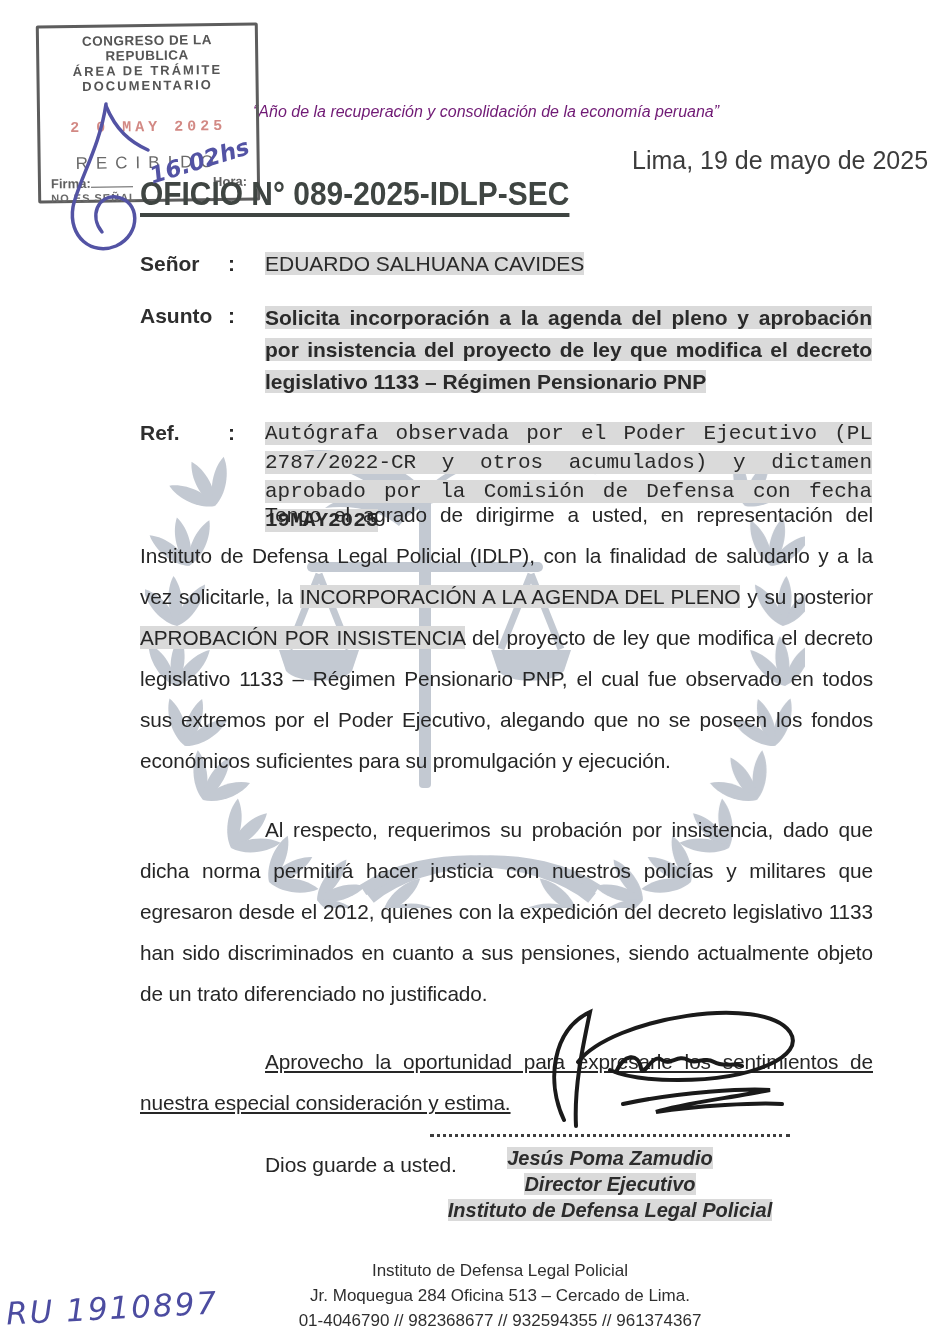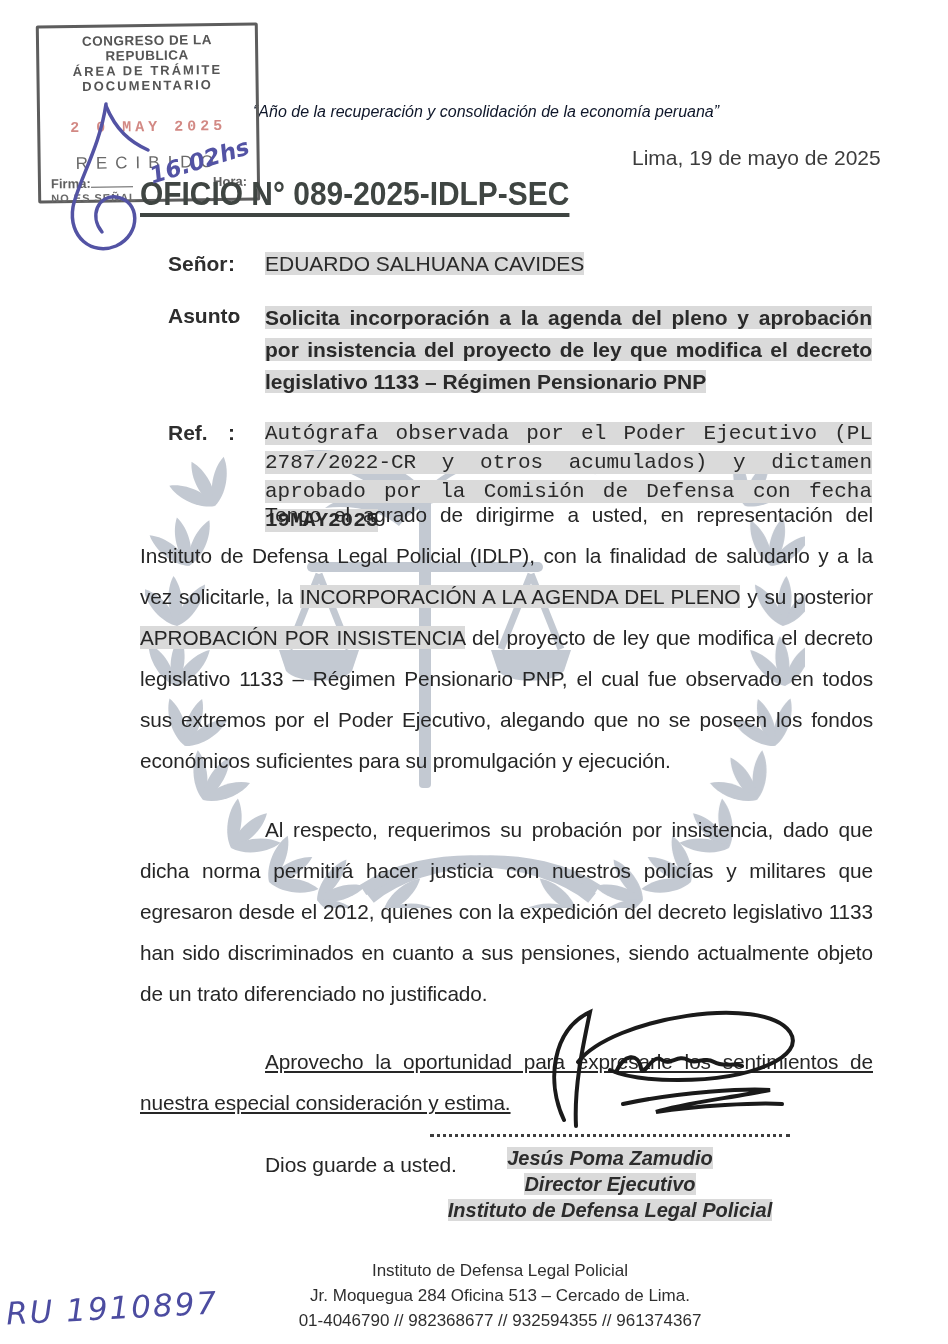--- a/index.html
+++ b/index.html
@@ -29,34 +29,34 @@
     color:#6a6a6a; letter-spacing:1px; margin-top:1px;}
   .pen-scribble{ position:absolute; left:58px; top:102px; z-index:5; }
   .hora-hand{
     position:absolute; left:148px; top:148px; z-index:5; font-style:italic;
     font-size:23px; color:#5353a4; transform:rotate(-17deg); font-weight:bold;
     font-family:"DejaVu Sans", sans-serif;
   }
   
   .year-quote{
     position:absolute; left:253px; top:103px; width:500px; z-index:1;
-    font-style:italic; font-size:16px; color:#0f172a;
+    font-style:italic; font-size:16px; color:#701a75;
     font-family:"Liberation Sans", sans-serif;
   }
-  .place-date{ position:absolute; left:632px; top:146px; font-size:21px; color:#3c3c3c; z-index:1;}
+  .place-date{ position:absolute; left:632px; top:146px; font-size:25px; color:#3c3c3c; z-index:1;}
   .doc-title{
     position:absolute; left:140px; top:176px; z-index:3;
     font-size:34px; font-weight:bold; color:#3f4542; letter-spacing:0px;
     transform:scaleX(0.88); transform-origin:left top; white-space:nowrap;
     border-bottom:4px solid #3f4542; padding-bottom:1px; line-height:1.05;
   }
   
   .meta{ position:absolute; left:140px; top:250px; width:732px; z-index:1; font-size:21px; }
   .meta-row{ display:grid; grid-template-columns:88px 37px 1fr; line-height:28.5px; }
-  .meta-row .lbl{ font-weight:bold; color:#2e2e2e;margin-left:28px; }
+  .meta-row .lbl{ font-weight:bold; color:#2e2e2e; }
   .meta-row .col{ font-weight:bold; }
   .row-senor{ margin-bottom:23px; }
   .row-asunto{ margin-bottom:21px; }
   .row-asunto .val{ font-weight:bold; text-align:justify; line-height:32px; }
   .row-ref .val{ text-align:justify; line-height:29px;font-family:Liberation Mono, monospace; }
   .hl{ background:#dadada; }
   .b{ font-weight:bold; }
   
   .body-text{
     position:absolute; left:140px; top:494px; width:733px; z-index:1;

